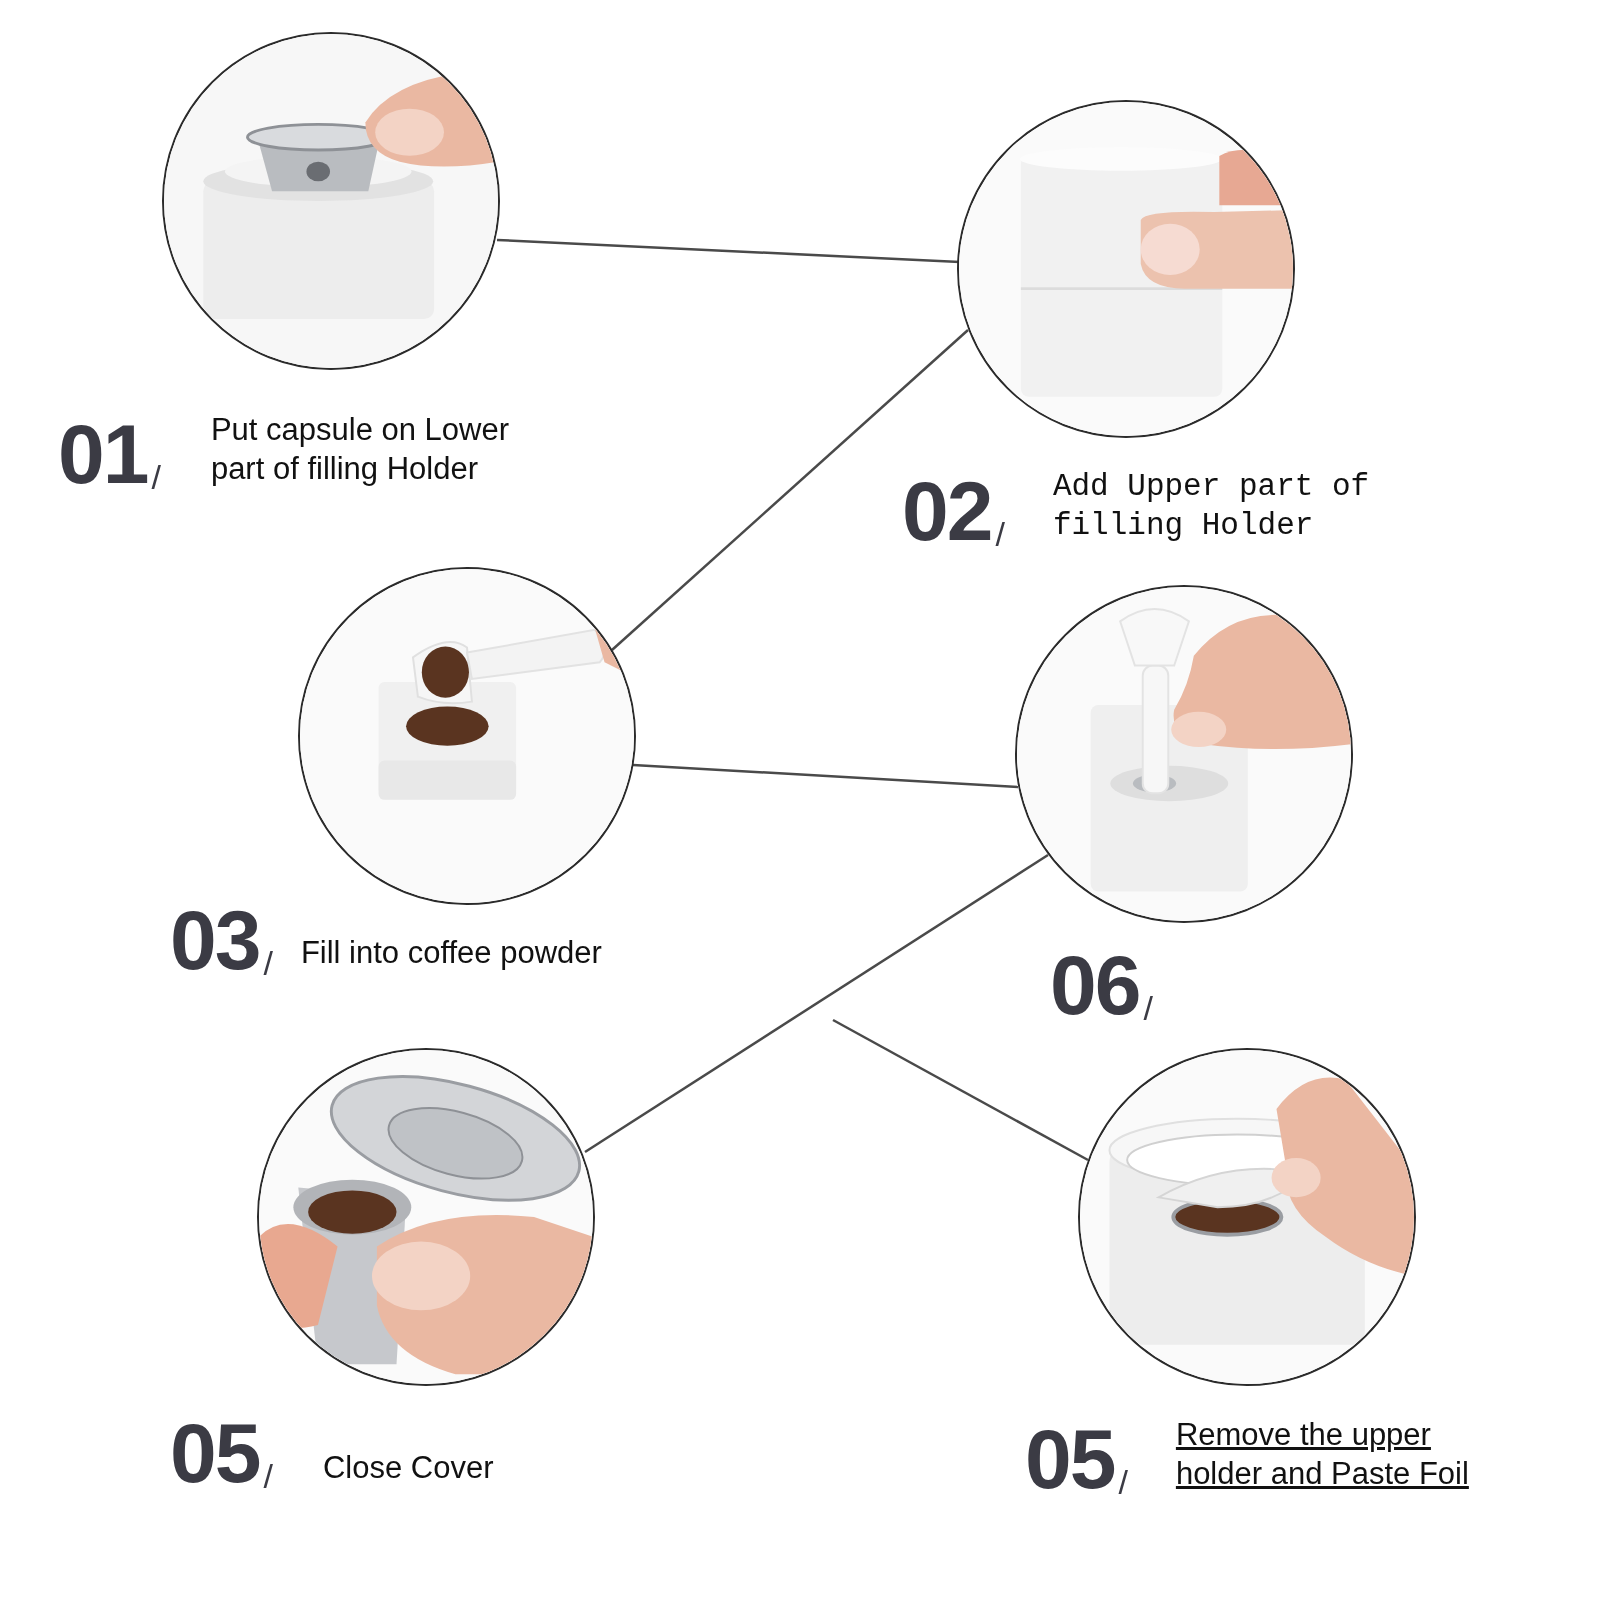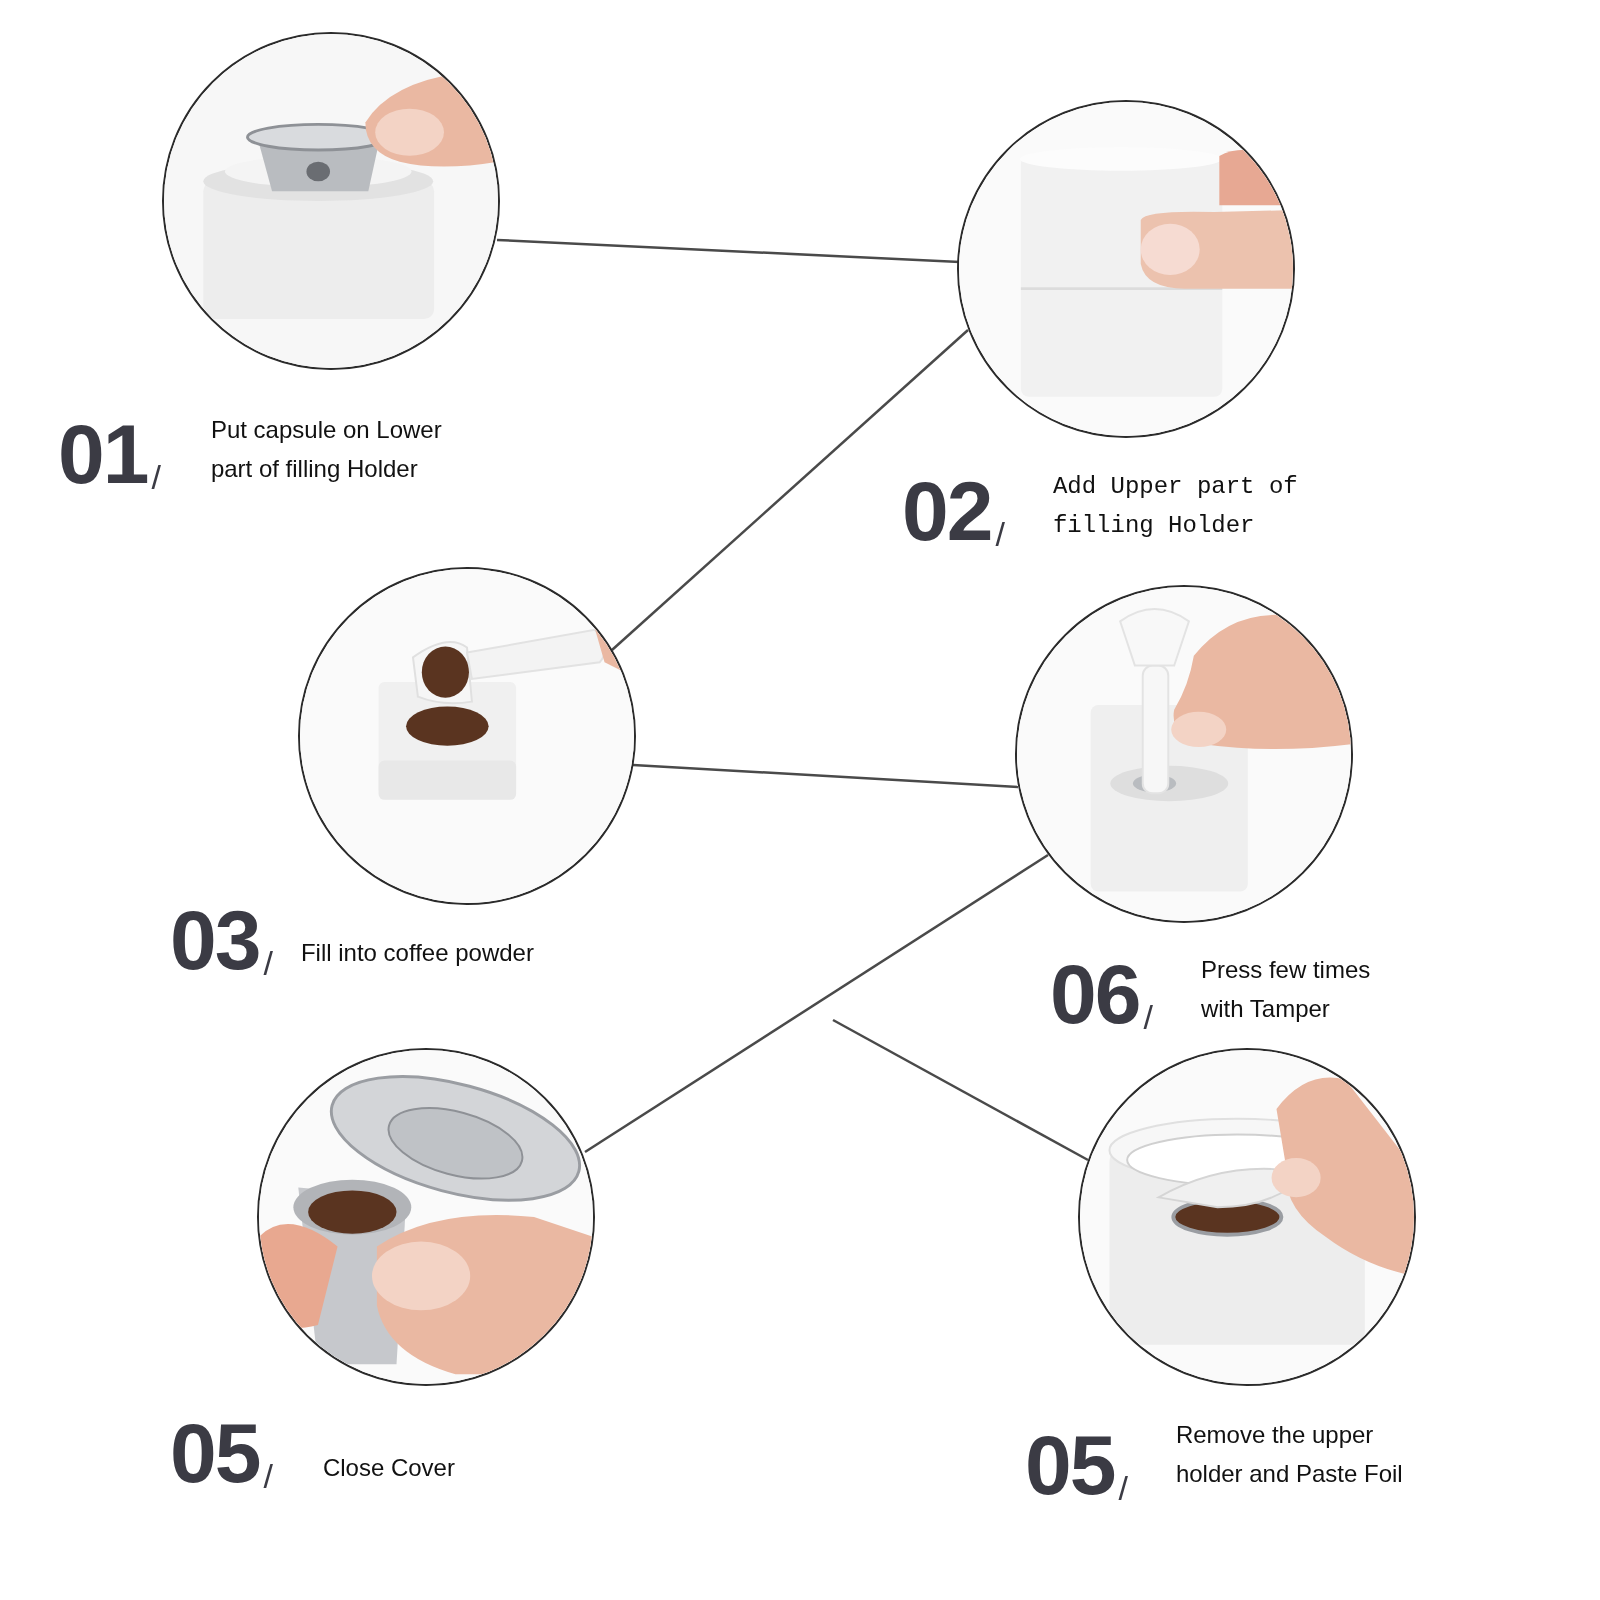--- a/index.html
+++ b/index.html
@@ -3,21 +3,21 @@
 <meta charset="utf-8">
 <style>
   html, body { margin:0; padding:0; background:#ffffff; }
   body { width:1600px; height:1600px; position:relative; overflow:hidden; font-family:"Liberation Sans", sans-serif; }
   #connectors { position:absolute; left:0; top:0; width:1600px; height:1600px; }
   .circle { position:absolute; border-radius:50%; border:2px solid #2b2b2b; background:#ffffff; overflow:hidden; box-sizing:border-box; }
   .circle svg { width:100%; height:100%; display:block; }
   .step { position:absolute; display:flex; align-items:flex-end; }
   .num { font-family:"Liberation Sans", sans-serif; font-weight:bold; font-size:84px; color:#3b3b44; line-height:0.85; letter-spacing:-2px; }
   .slash { font-size:34px; color:#3b3b44; margin-left:4px; margin-bottom:-4px; line-height:1; }
-  .desc { font-size:24px; color:#111111; line-height:39px; margin-left:48px; white-space:pre-line; }
+  .desc { font-size:31px; color:#111111; line-height:39px; margin-left:48px; white-space:pre-line; }
 </style>
 </head>
 <body>
 
 <svg id="connectors" viewBox="0 0 1600 1600">
   <line x1="497" y1="240" x2="960" y2="262" stroke="#4a4a4a" stroke-width="2.5"></line>
   <line x1="968" y1="330" x2="612" y2="650" stroke="#4a4a4a" stroke-width="2.5"></line>
   <line x1="633" y1="765" x2="1018" y2="787" stroke="#4a4a4a" stroke-width="2.5"></line>
   <line x1="1048" y1="855" x2="585" y2="1152" stroke="#4a4a4a" stroke-width="2.5"></line>
   <line x1="833" y1="1020" x2="1088" y2="1160" stroke="#4a4a4a" stroke-width="2.5"></line>
@@ -118,28 +118,26 @@
 
 <div class="step" style="left:170px;top:905px;">
   <span class="num">03</span>
   <span class="slash">/</span>
   <span class="desc" style="margin-left:28px;margin-bottom:4px;">Fill into coffee powder</span>
 </div>
 
 <div class="step" style="left:1050px;top:950px;">
   <span class="num">06</span>
   <span class="slash">/</span>
-  <span class="desc" style="margin-left:48px;margin-bottom:2px;">Press few times
-with Tamper</span>
 </div>
 
 <div class="step" style="left:170px;top:1418px;">
   <span class="num">05</span>
   <span class="slash">/</span>
   <span class="desc" style="margin-left:50px;margin-bottom:2px;text-align:center;">Close Cover</span>
 </div>
 
 <div class="step" style="left:1025px;top:1415px;">
   <span class="num">05</span>
   <span class="slash">/</span>
-  <span class="desc" style="margin-left:48px;margin-bottom:8px;">Remove the upper
+  <span class="desc" style="margin-left:48px;margin-bottom:2px;text-decoration:underline;">Remove the upper
 holder and Paste Foil</span>
 </div>
 
 </body></html>

